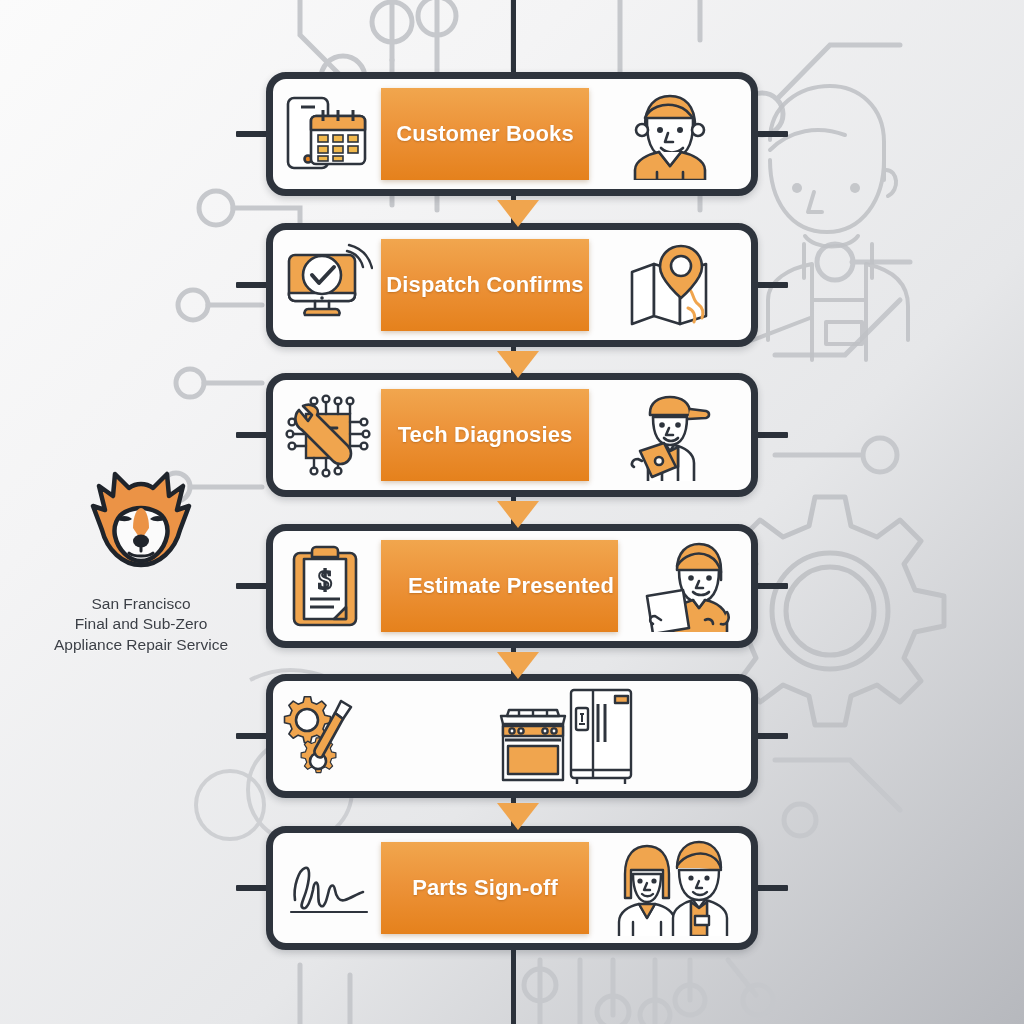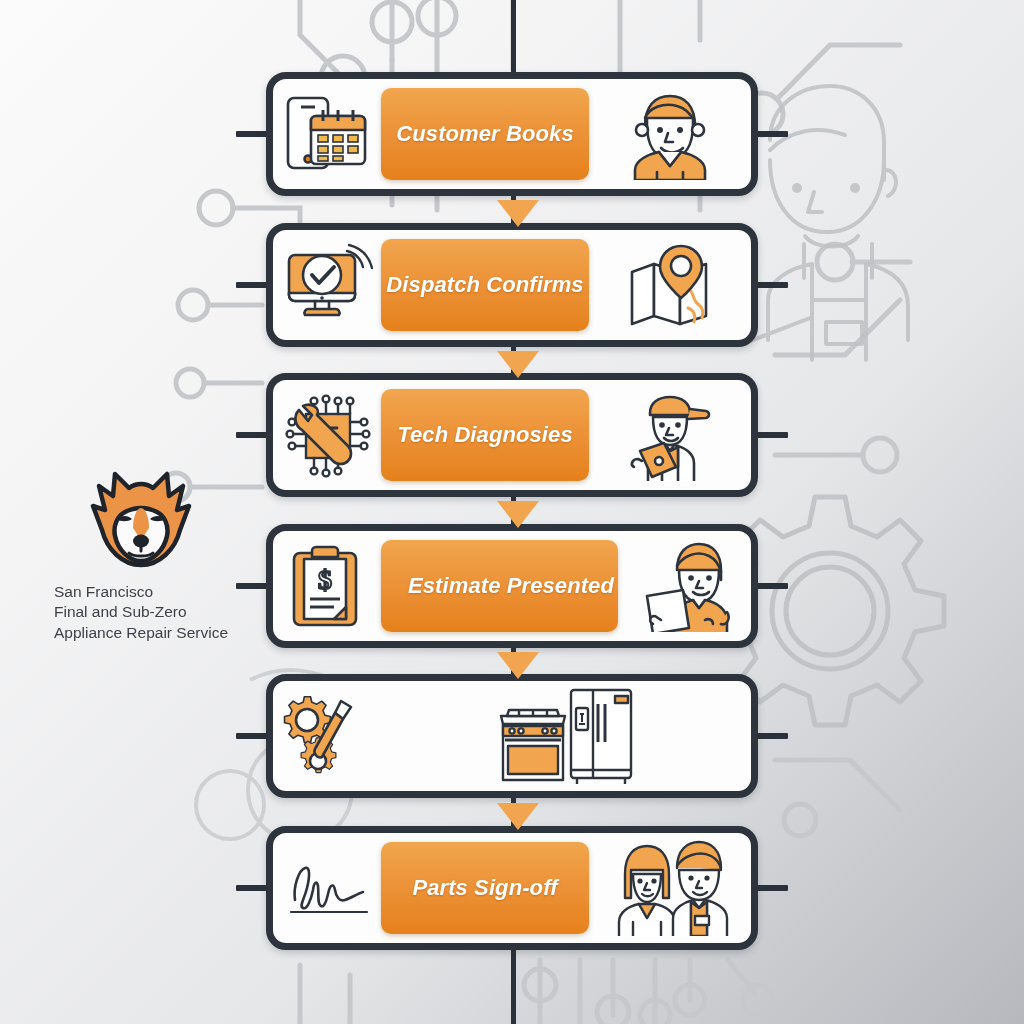--- a/index.html
+++ b/index.html
@@ -38,47 +38,46 @@
   .stub.left{left:236px;}
   .stub.right{left:754px;}
 
   .icon-left{
     width:108px;flex:0 0 108px;display:flex;align-items:center;justify-content:center;
   }
   .icon-right{
     flex:1 1 auto;display:flex;align-items:center;justify-content:center;
   }
   .pill{
-    flex:0 0 208px;width:208px;height:92px;border-radius:10px;
+    flex:0 0 208px;width:208px;height:92px;border-radius:0;
     background:linear-gradient(180deg,#f1a64e 0%,#ec9238 48%,#e5811c 100%);
     display:flex;align-items:center;justify-content:center;
     color:#ffffff;font-size:22px;font-weight:bold;letter-spacing:.1px;
     text-shadow:0 1px 2px rgba(120,60,0,.35);
     box-shadow:0 2px 5px rgba(120,70,10,.28);
     text-align:center;
-    font-style:italic;
   }
   .pill.wide{flex-basis:214px;width:214px;padding-left:23px;}
 
   
   .arrow{
     position:absolute;left:497px;width:0;height:0;
     border-left:21px solid transparent;border-right:21px solid transparent;
     border-top:27px solid #f0a54e;
     z-index:7;
   }
 
   
   .brand{
     position:absolute;left:30px;top:462px;width:222px;
     display:flex;flex-direction:column;align-items:center;z-index:6;
   }
   .brand-mark{width:112px;height:108px;}
   .brand-text{
-    margin-top:12px;color:#3b3f46;
+    margin-top:24px;text-align:center;color:#3b3f46;
     font-size:15.5px;line-height:1.32;font-weight:500;
     text-shadow:0 1px 0 rgba(255,255,255,.5);
   }
   .brand-text div{white-space:nowrap;}
 </style>
 </head>
 <body>
 
 <div id="stage">
 

